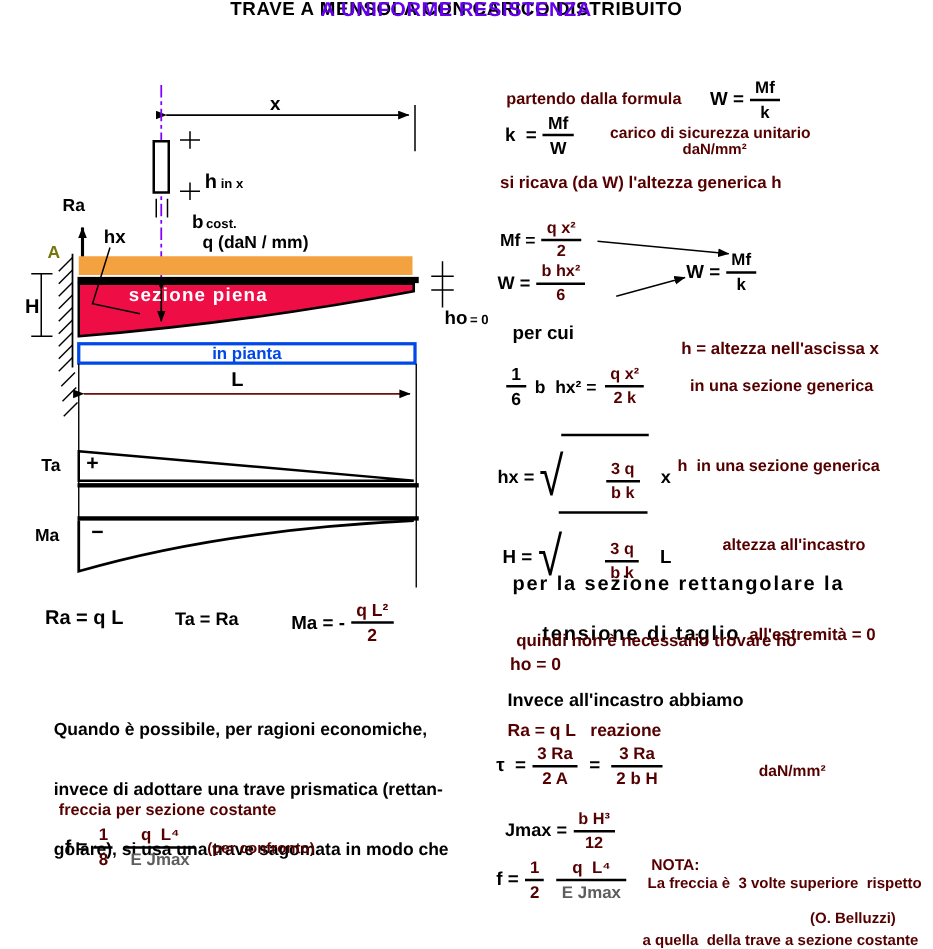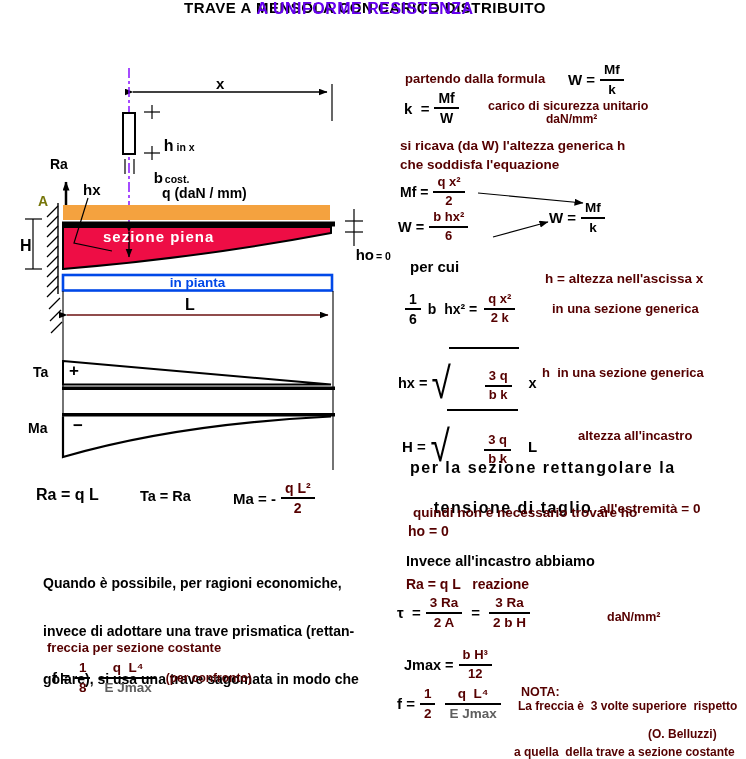--- a/index.html
+++ b/index.html
@@ -181,21 +181,20 @@
   <div class="row" style="left:404px;top:90px;font-size:15px;">
     <span>k  =</span>
     <span class="frac" style="font-size:14px;">
       <span class="fnum">Mf</span>
       <span class="fden">W</span>
     </span>
   </div>
   <div class="lbl maroon" style="left:488px;top:100px;font-size:12.5px;">carico di sicurezza unitario</div>
   <div class="lbl maroon" style="left:546px;top:113px;font-size:12px;">daN/mm²</div>
   <div class="lbl maroon" style="left:400px;top:139px;font-size:13.5px;">si ricava (da W) l'altezza generica h</div>
-  <div class="lbl maroon" style="left:400px;top:158px;font-size:13.5px;">che soddisfa l'equazione</div>
 
   <div class="row" style="left:400px;top:175px;font-size:14px;">
     <span>Mf =</span>
     <span class="frac maroon" style="font-size:13px;">
       <span class="fnum">q x²</span>
       <span class="fden">2</span>
     </span>
   </div>
   <div class="row" style="left:549px;top:200px;font-size:15px;">
     <span>W =</span>

